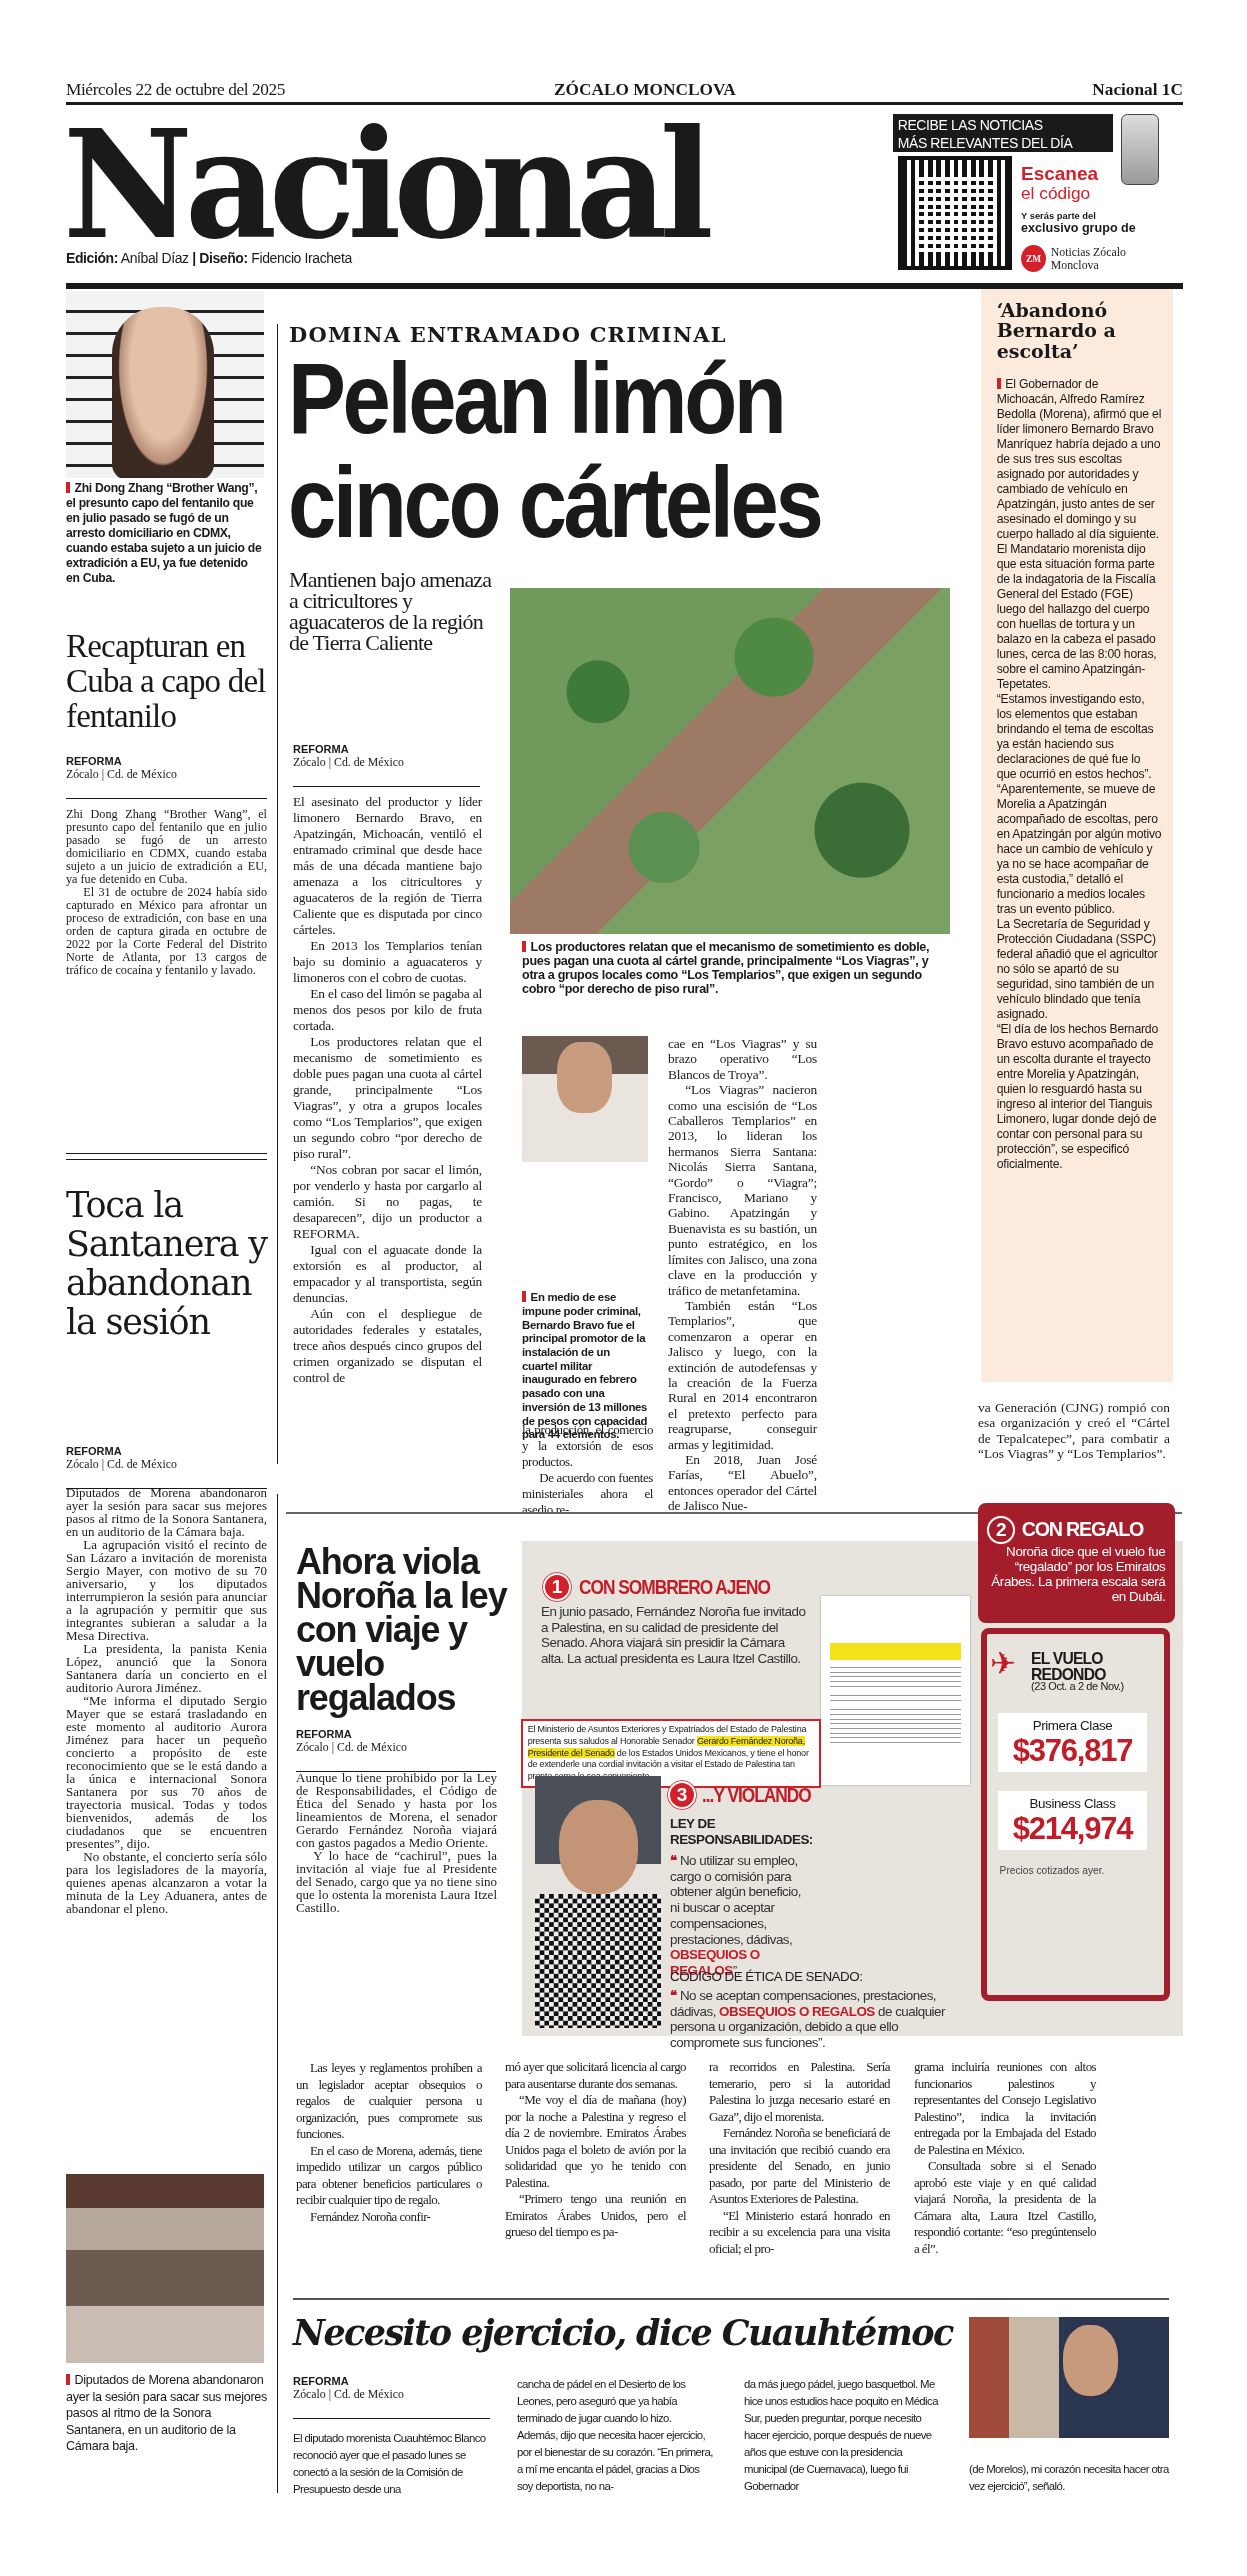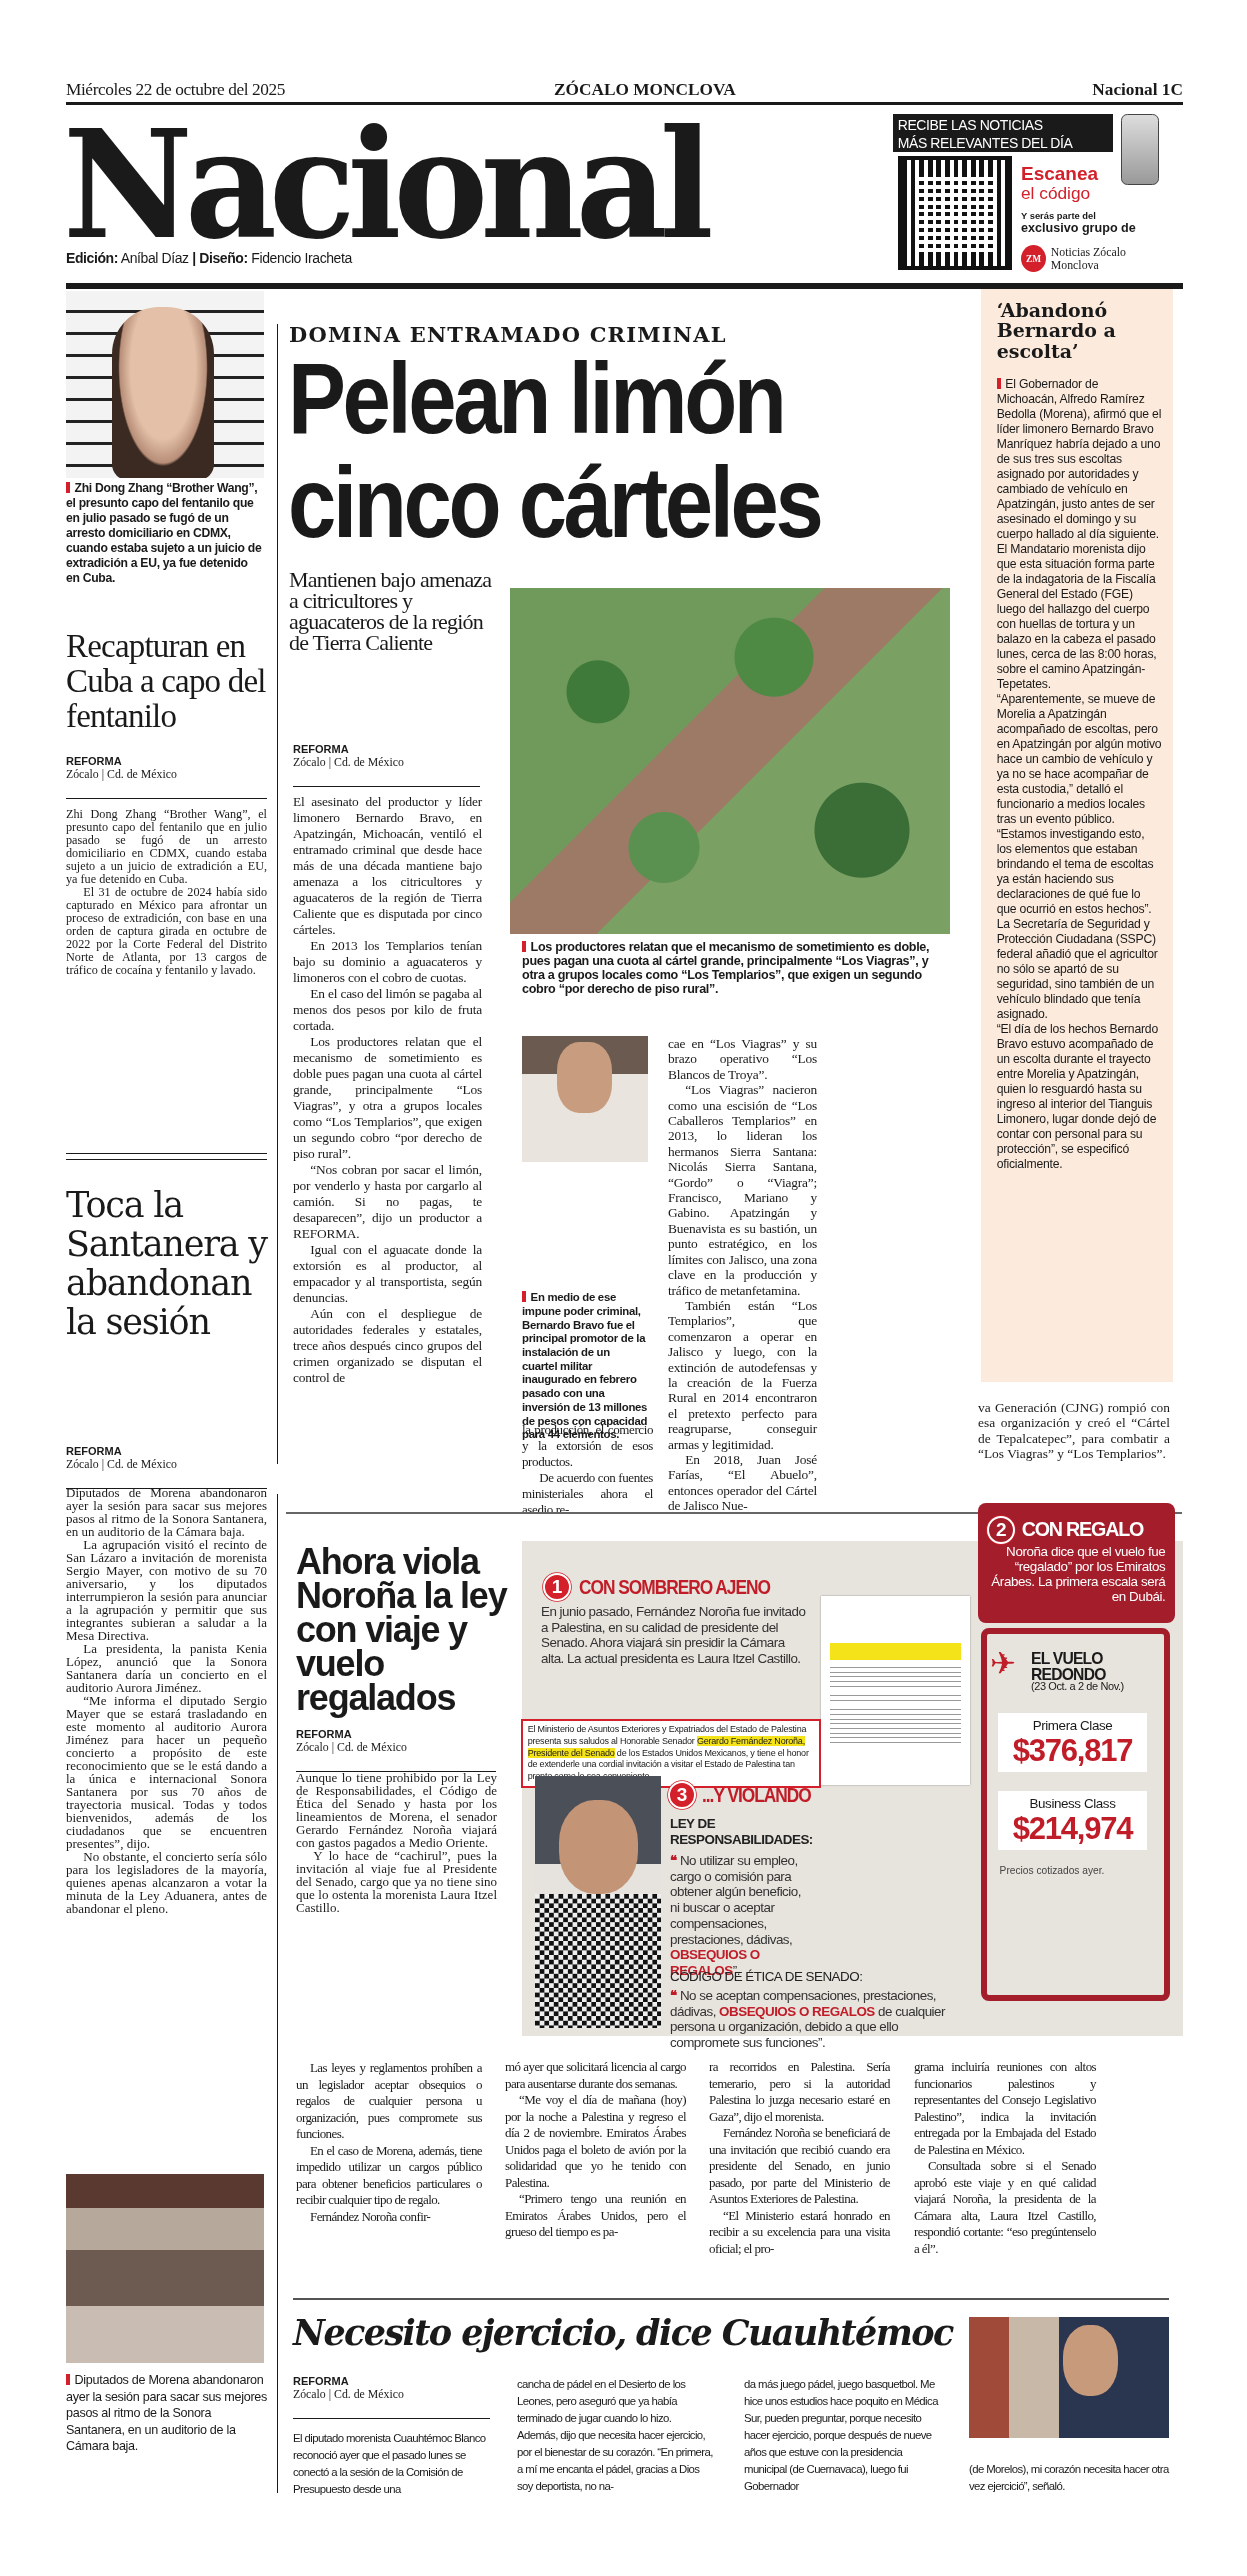--- a/index.html
+++ b/index.html
@@ -194,22 +194,22 @@
 </div>
 <div class="abs body" style="top:1400px;left:978px;width:192px;font-size:13.4px;line-height:15.3px">
   <p class="ni">va Generación (CJNG) rompió con esa organización y creó el “Cártel de Tepalcatepec”, para combatir a “Los Viagras” y “Los Templarios”.</p>
 </div>
 
 <div class="abs sidebar" style="top:289px;left:981px;width:192px;height:1093px">
   <div class="sb-head" style="position:absolute;top:11px;left:15.7px;width:173px">‘Abandonó Bernardo a escolta’</div>
   <div class="sb-body" style="position:absolute;top:88px;left:15.7px;width:165px">
     <p><span class="mark"></span><span>El Gobernador de Michoacán, Alfredo Ramírez Bedolla (Morena), afirmó que el líder limonero Bernardo Bravo Manríquez habría dejado a uno de sus tres sus escoltas asignado por autoridades y cambiado de vehículo en Apatzingán, justo antes de ser asesinado el domingo y su cuerpo hallado al día siguiente.</span></p>
     <p>El Mandatario morenista dijo que esta situación forma parte de la indagatoria de la Fiscalía General del Estado (FGE) luego del hallazgo del cuerpo con huellas de tortura y un balazo en la cabeza el pasado lunes, cerca de las 8:00 horas, sobre el camino Apatzingán-Tepetates.</p>
+    <p>“Estamos investigando esto, los elementos que estaban brindando el tema de escoltas ya están haciendo sus declaraciones de qué fue lo que ocurrió en estos hechos”.</p>
     <p>“Aparentemente, se mueve de Morelia a Apatzingán acompañado de escoltas, pero en Apatzingán por algún motivo hace un cambio de vehículo y ya no se hace acompañar de esta custodia,” detalló el funcionario a medios locales tras un evento público.</p>
-    <p>“Estamos investigando esto, los elementos que estaban brindando el tema de escoltas ya están haciendo sus declaraciones de qué fue lo que ocurrió en estos hechos”.</p>
     <p>La Secretaría de Seguridad y Protección Ciudadana (SSPC) federal añadió que el agricultor no sólo se apartó de su seguridad, sino también de un vehículo blindado que tenía asignado.</p>
     <p>“El día de los hechos Bernardo Bravo estuvo acompañado de un escolta durante el trayecto entre Morelia y Apatzingán, quien lo resguardó hasta su ingreso al interior del Tianguis Limonero, lugar donde dejó de contar con personal para su protección”, se especificó oficialmente.</p>
   </div>
 </div>
 
 <div class="abs hr" style="top:1512px;left:286px;width:896px;height:2.4px;background:#666"></div>
 
 <div class="abs noro-head" style="top:1545px;left:296px;width:212px">Ahora viola Noroña la ley con viaje y vuelo regalados</div>
 <div class="abs byline" style="top:1728px;left:296px;width:200px">
   <div class="src">REFORMA</div>

